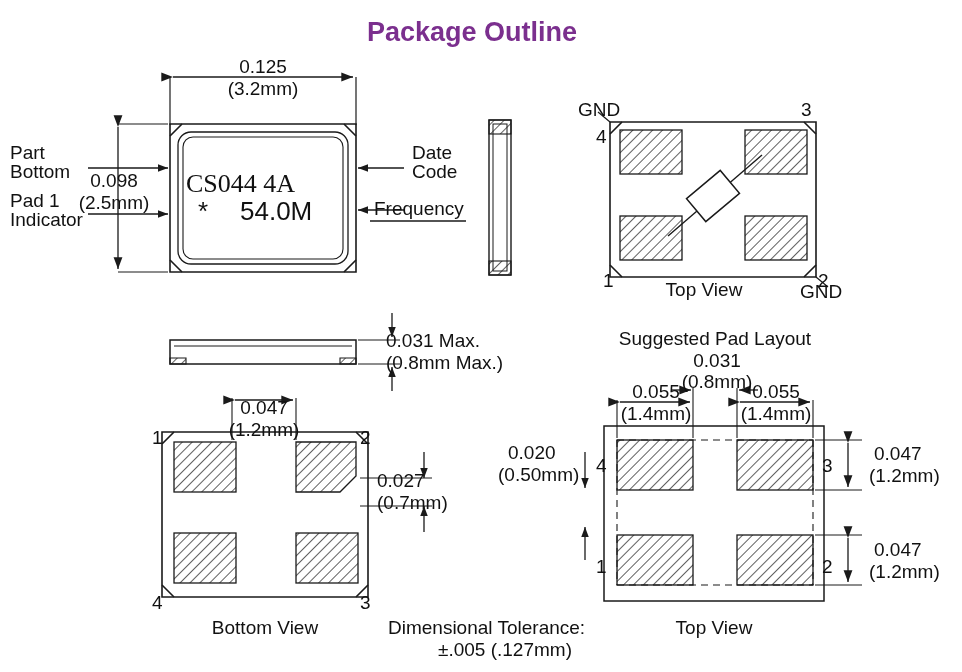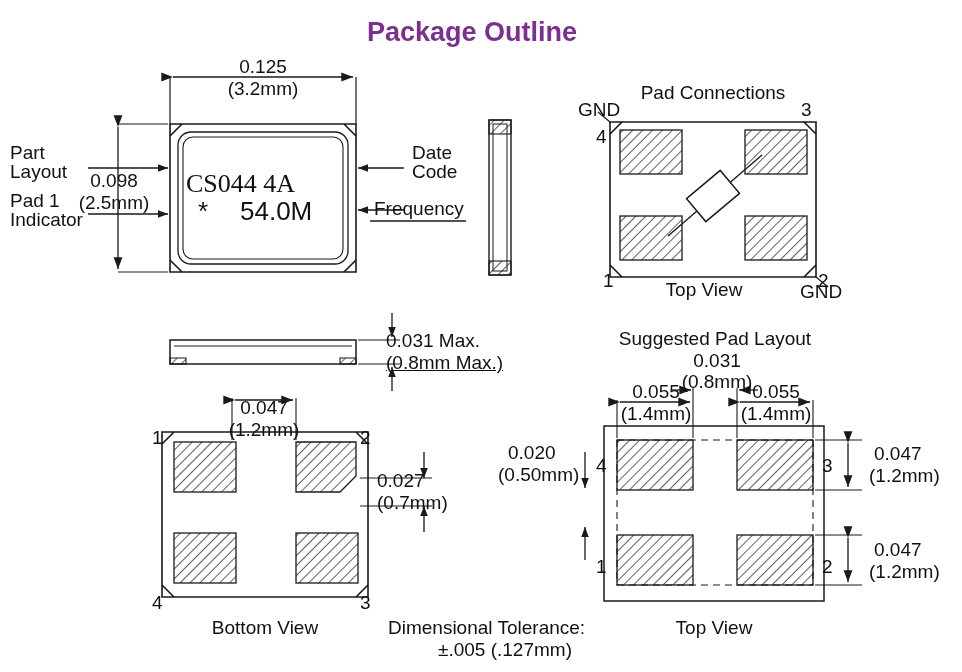--- a/index.html
+++ b/index.html
@@ -140,43 +140,42 @@
   </svg>
 
   <div class="txt title" style="left:367px;top:17px;width:230px;">Package Outline</div>
 
   <div class="txt lbl center" style="left:218px;top:56px;width:90px;">0.125</div>
   <div class="txt lbl center" style="left:213px;top:78px;width:100px;">(3.2mm)</div>
   <div class="txt lbl center" style="left:64px;top:170px;width:100px;">0.098</div>
   <div class="txt lbl center" style="left:64px;top:192px;width:100px;">(2.5mm)</div>
 
   <div class="txt lbl" style="left:10px;top:142px;">Part</div>
-  <div class="txt lbl" style="left:10px;top:161px;">Layout</div>
+  <div class="txt lbl" style="left:10px;top:161px;">Bottom</div>
   <div class="txt lbl" style="left:10px;top:190px;">Pad 1</div>
   <div class="txt lbl" style="left:10px;top:209px;">Indicator</div>
 
   <div class="txt lbl" style="left:412px;top:142px;">Date</div>
   <div class="txt lbl" style="left:412px;top:161px;">Code</div>
   <div class="txt lbl" style="left:374px;top:198px;">Frequency</div>
 
   <div class="txt lbl-big" style="left:186px;top:169px;font-family:Liberation Serif, serif;">CS044 4A</div>
   <div class="txt lbl-big" style="left:198px;top:196px;">*</div>
   <div class="txt lbl-big" style="left:240px;top:196px;">54.0M</div>
 
-  <div class="txt lbl center" style="left:613px;top:82px;width:200px;">Pad Connections</div>
   <div class="txt lbl" style="left:578px;top:99px;">GND</div>
   <div class="txt lbl" style="left:801px;top:99px;">3</div>
   <div class="txt lbl" style="left:596px;top:126px;">4</div>
   <div class="txt lbl" style="left:603px;top:270px;">1</div>
   <div class="txt lbl" style="left:818px;top:270px;">2</div>
   <div class="txt lbl" style="left:800px;top:281px;">GND</div>
   <div class="txt lbl center" style="left:634px;top:279px;width:140px;">Top View</div>
 
   <div class="txt lbl" style="left:386px;top:330px;">0.031 Max.</div>
-  <div class="txt lbl" style="left:386px;top:352px;text-decoration:underline;">(0.8mm Max.)</div>
+  <div class="txt lbl" style="left:386px;top:352px;">(0.8mm Max.)</div>
 
   <div class="txt lbl center" style="left:222px;top:397px;width:84px;">0.047</div>
   <div class="txt lbl center" style="left:222px;top:419px;width:84px;">(1.2mm)</div>
   <div class="txt lbl" style="left:377px;top:470px;">0.027</div>
   <div class="txt lbl" style="left:377px;top:492px;">(0.7mm)</div>
 
   <div class="txt lbl" style="left:152px;top:427px;">1</div>
   <div class="txt lbl" style="left:360px;top:427px;">2</div>
   <div class="txt lbl" style="left:360px;top:592px;">3</div>
   <div class="txt lbl" style="left:152px;top:592px;">4</div>

